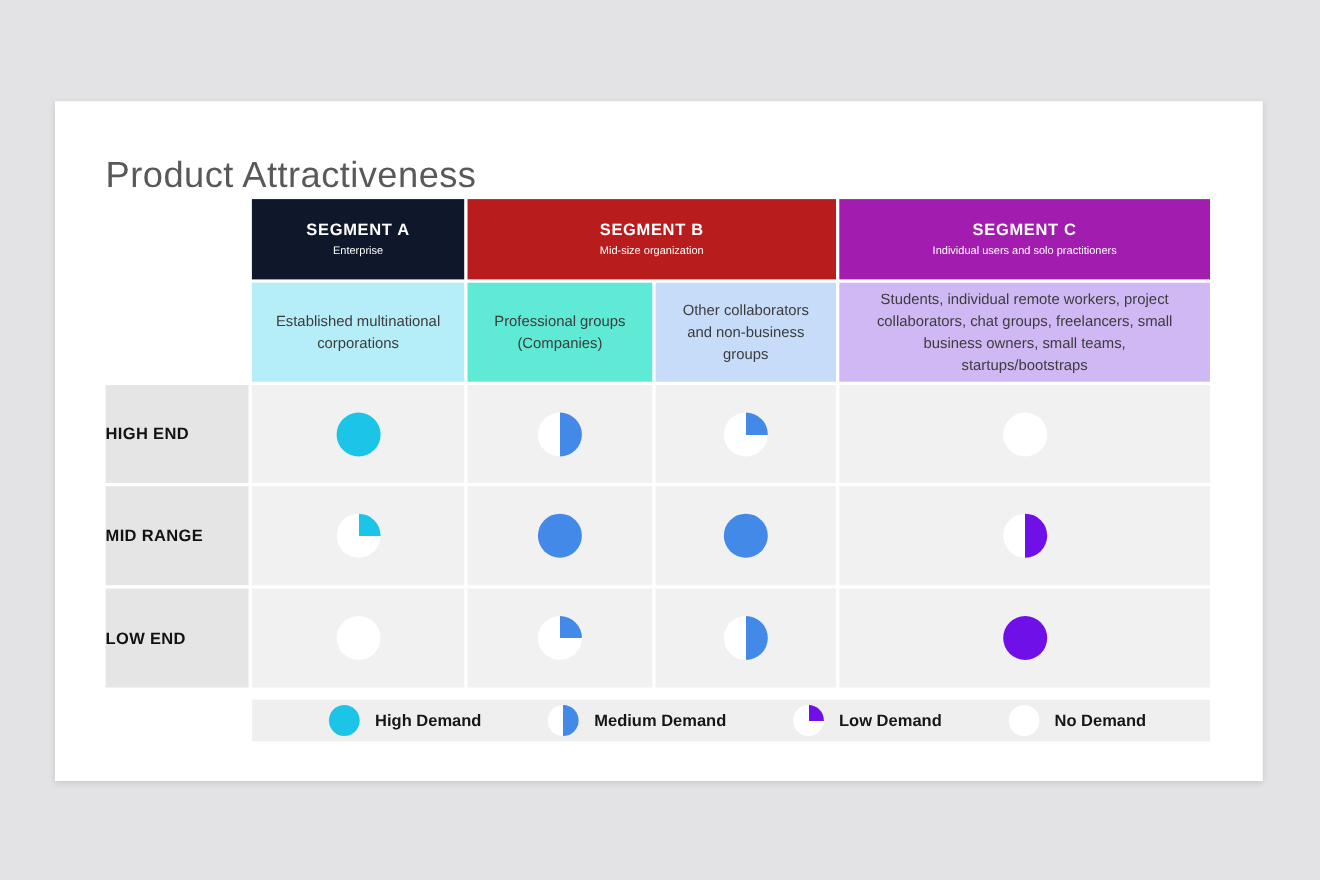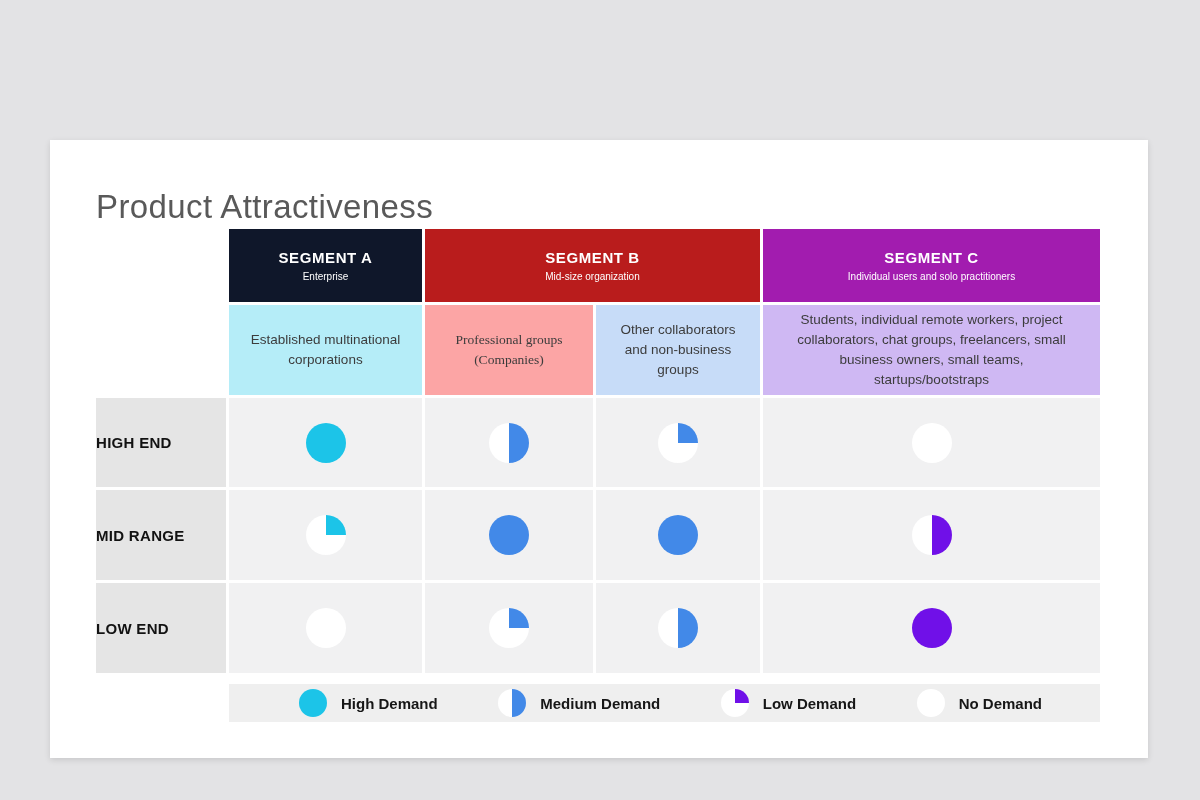--- a/index.html
+++ b/index.html
@@ -7,21 +7,20 @@
     width:1200px;height:800px;
     background:#e3e3e5;
     font-family:"Liberation Sans", sans-serif;
     position:relative;
     overflow:hidden;
   }
   .slide-card{
     position:absolute;left:50px;top:92px;width:1098px;height:618px;
     background:#ffffff;
     box-shadow:0 2px 6px rgba(0,0,0,0.12);
-    margin-top:48px;
   }
   .slide-title{
     position:absolute;left:46px;top:26px;
     font-size:33px;color:#595959;letter-spacing:0.4px;
     font-weight:400;
   }
   .matrix{
     position:absolute;left:46px;top:89px;
     display:grid;
     grid-template-columns:130px 193px 168px 164px 337px;
@@ -79,21 +78,21 @@
     <div class="seg-head col-b" style="background: #b91c1c;">
       <div class="seg-title">SEGMENT B</div>
       <div class="seg-subtitle">Mid-size organization</div>
     </div>
     <div class="seg-head col-c" style="background: #a21caf;">
       <div class="seg-title">SEGMENT C</div>
       <div class="seg-subtitle">Individual users and solo practitioners</div>
     </div>
 
     <div class="sub-head" style="grid-column: 2; background: rgb(181, 237, 248);">Established multinational corporations</div>
-    <div class="sub-head" style="grid-column: 3; background: #fca5a5; font-family: Liberation Serif, serif;">Professional groups (Companies)</div>
+    <div class="sub-head" style="grid-column: 3; background: #5eead4;">Professional groups (Companies)</div>
     <div class="sub-head" style="grid-column: 4; background: rgb(199, 220, 248);">Other collaborators and non-business groups</div>
     <div class="sub-head" style="grid-column: 5; padding: 0px 18px; background: rgb(207, 184, 243);">Students, individual remote workers, project collaborators, chat groups, freelancers, small business owners, small teams, startups/bootstraps</div>
 
     <div class="row-label" style="grid-row:3">HIGH END</div>
     <div class="cell" style="grid-row:3;grid-column:2">
         <div class="ball" style="background: rgb(28, 196, 232);"></div>
       </div>
     <div class="cell" style="grid-row:3;grid-column:3">
         <div class="ball" style="background: conic-gradient(rgb(66, 137, 232) 0%, rgb(66, 137, 232) 50%, rgb(255, 255, 255) 50%, rgb(255, 255, 255) 100%);"></div>
       </div>

